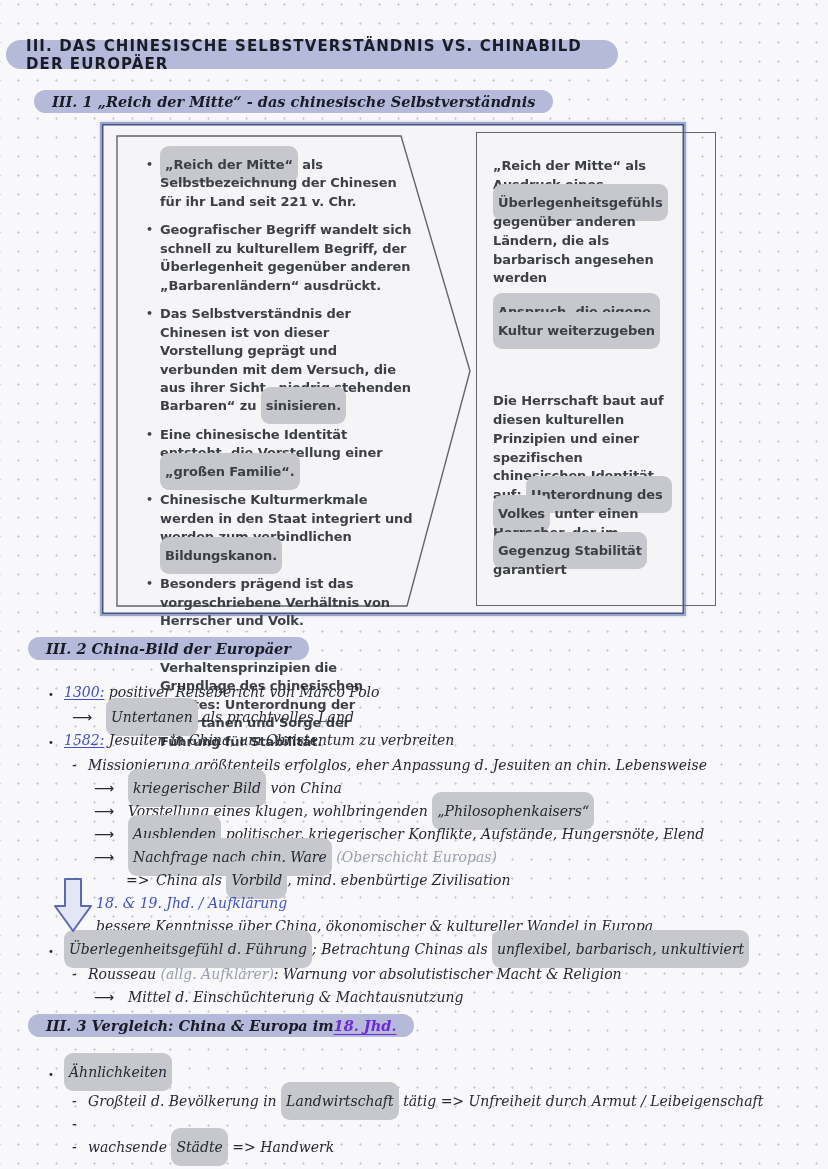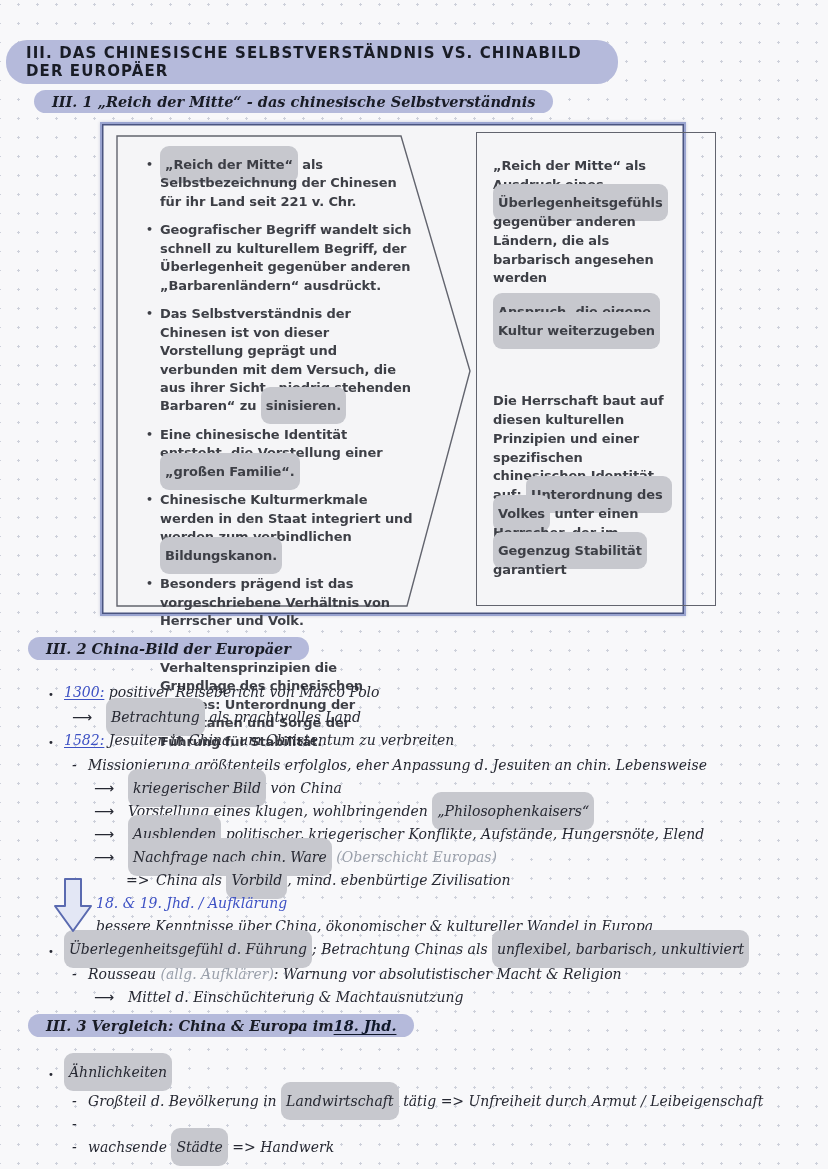--- a/index.html
+++ b/index.html
@@ -10,32 +10,32 @@
     background-size: 19px 19px;
     background-position: 9px 14px;
     font-family:"DejaVu Sans", sans-serif;
   }
   
   .pill {
     position:absolute; background:#b5badb; border-radius:20px;
     color:#191c26; display:flex; align-items:center;
   }
   .title-pill {
-    left:6px; top:40px; width:572px; height:44px; padding:0 20px;
+    left:6px; top:40px; width:572px; height:29px; padding:0 20px;
     font-size:15px; letter-spacing:1.1px; font-weight:bold;
     border-radius:21px;
   }
   .sec-pill {
     font-family:"DejaVu Serif", serif; font-style:italic;
     font-size:14.5px; padding:3px 18px; border-radius:15px; font-weight:bold;
   }
   .sec1 { left:34px; top:90px; }
   .sec2 { left:28px; top:637px; }
   .sec3 { left:28px; top:1014px; }
-  .seg-blueu { color:#0f172a; text-decoration:underline; text-underline-offset:3px; }
+  .seg-blueu { color:#6d28d9; text-decoration:underline; text-underline-offset:3px; }
   
   .main-box {
     position:absolute; left:100px; top:122px; width:586px; height:494px;
     background:#f5f5f7; border:2px solid #9aa4d0; box-sizing:border-box;
     box-shadow: inset 0 0 0 1.5px #4a5480, 0 0 3px rgba(80,90,140,.25);
   }
   .pent-svg { position:absolute; left:12px; top:8px; }
   .left-bullets {
     position:absolute; left:44px; top:32px; width:268px;
     color:#3d3f46; font-weight:bold; font-size:13px; line-height:1.42;
@@ -111,21 +111,21 @@
         <div class="rb rgap1"><span><span class="seg-hl">Anspruch, die eigene Kultur weiterzugeben</span></span></div>
         <div class="rb rgap2"><span><span class="seg-p">Die Herrschaft baut auf diesen kulturellen Prinzipi­en und einer spezifischen chinesischen Identität auf: </span><span class="seg-hl">Unterordnung des Volkes</span><span class="seg-p"> unter einen Herrscher, der im </span><span class="seg-hl">Gegenzug Stabilität</span><span class="seg-p"> garantiert</span></span></div>
       </div>
   </div>
 </div>
 
 <div class="pill sec-pill sec2">III. 2  China-Bild der Europäer</div>
 
 <div class="notes notes2">
     <div class="hw-line i0"><span class="mk mk-dot">•</span><span><span class="seg-bludu">1300:</span><span class="seg-p"> positiver Reisebericht von Marco Polo</span></span></div>
-    <div class="hw-line i1"><span class="mk mk-arrow">⟶</span><span><span class="seg-hl">Betrachtung</span><span class="seg-p"> als prachtvolles Land</span></span></div>
+    <div class="hw-line i1"><span class="mk mk-arrow">⟶</span><span><span class="seg-hl">Untertanen</span><span class="seg-p"> als prachtvolles Land</span></span></div>
     <div class="hw-line i0"><span class="mk mk-dot">•</span><span><span class="seg-bludu">1582:</span><span class="seg-p"> Jesuiten in China, um Christentum zu verbreiten</span></span></div>
     <div class="hw-line i1"><span class="mk mk-dash">-</span><span><span class="seg-p">Missionierung größtenteils erfolglos, eher Anpassung d. Jesuiten an chin. Lebensweise</span></span></div>
     <div class="hw-line i2"><span class="mk mk-arrow">⟶</span><span><span class="seg-hl">kriegerischer Bild</span><span class="seg-p"> von China</span></span></div>
     <div class="hw-line i2"><span class="mk mk-arrow">⟶</span><span><span class="seg-p">Vorstellung eines klugen, wohlbringenden </span><span class="seg-hl">„Philosophenkaisers“</span></span></div>
     <div class="hw-line i2"><span class="mk mk-arrow">⟶</span><span><span class="seg-hl">Ausblenden</span><span class="seg-p"> politischer, kriegerischer Konflikte, Aufstände, Hungersnöte, Elend</span></span></div>
     <div class="hw-line i2"><span class="mk mk-arrow">⟶</span><span><span class="seg-hl">Nachfrage nach chin. Ware</span><span class="seg-p"> </span><span class="seg-grey">(Oberschicht Europas)</span></span></div>
     <div class="hw-line i3"><span class="mk mk-impl">=&gt;</span><span><span class="seg-p">China als </span><span class="seg-hl">Vorbild</span><span class="seg-p">, mind. ebenbürtige Zivilisation</span></span></div>
     <div class="hw-line ia"><span><span class="seg-blue">18. &amp; 19. Jhd. / Aufklärung</span></span></div>
     <div class="hw-line ia"><span><span class="seg-p">bessere Kenntnisse über China, ökonomischer &amp; kultureller Wandel in Europa</span></span></div>
     <div class="hw-line i0 gap-sm"><span class="mk mk-dot">•</span><span><span class="seg-hl">Überlegenheitsgefühl d. Führung</span><span class="seg-p">; Betrachtung Chinas als </span><span class="seg-hl">unflexibel, barbarisch, unkultiviert</span></span></div>

